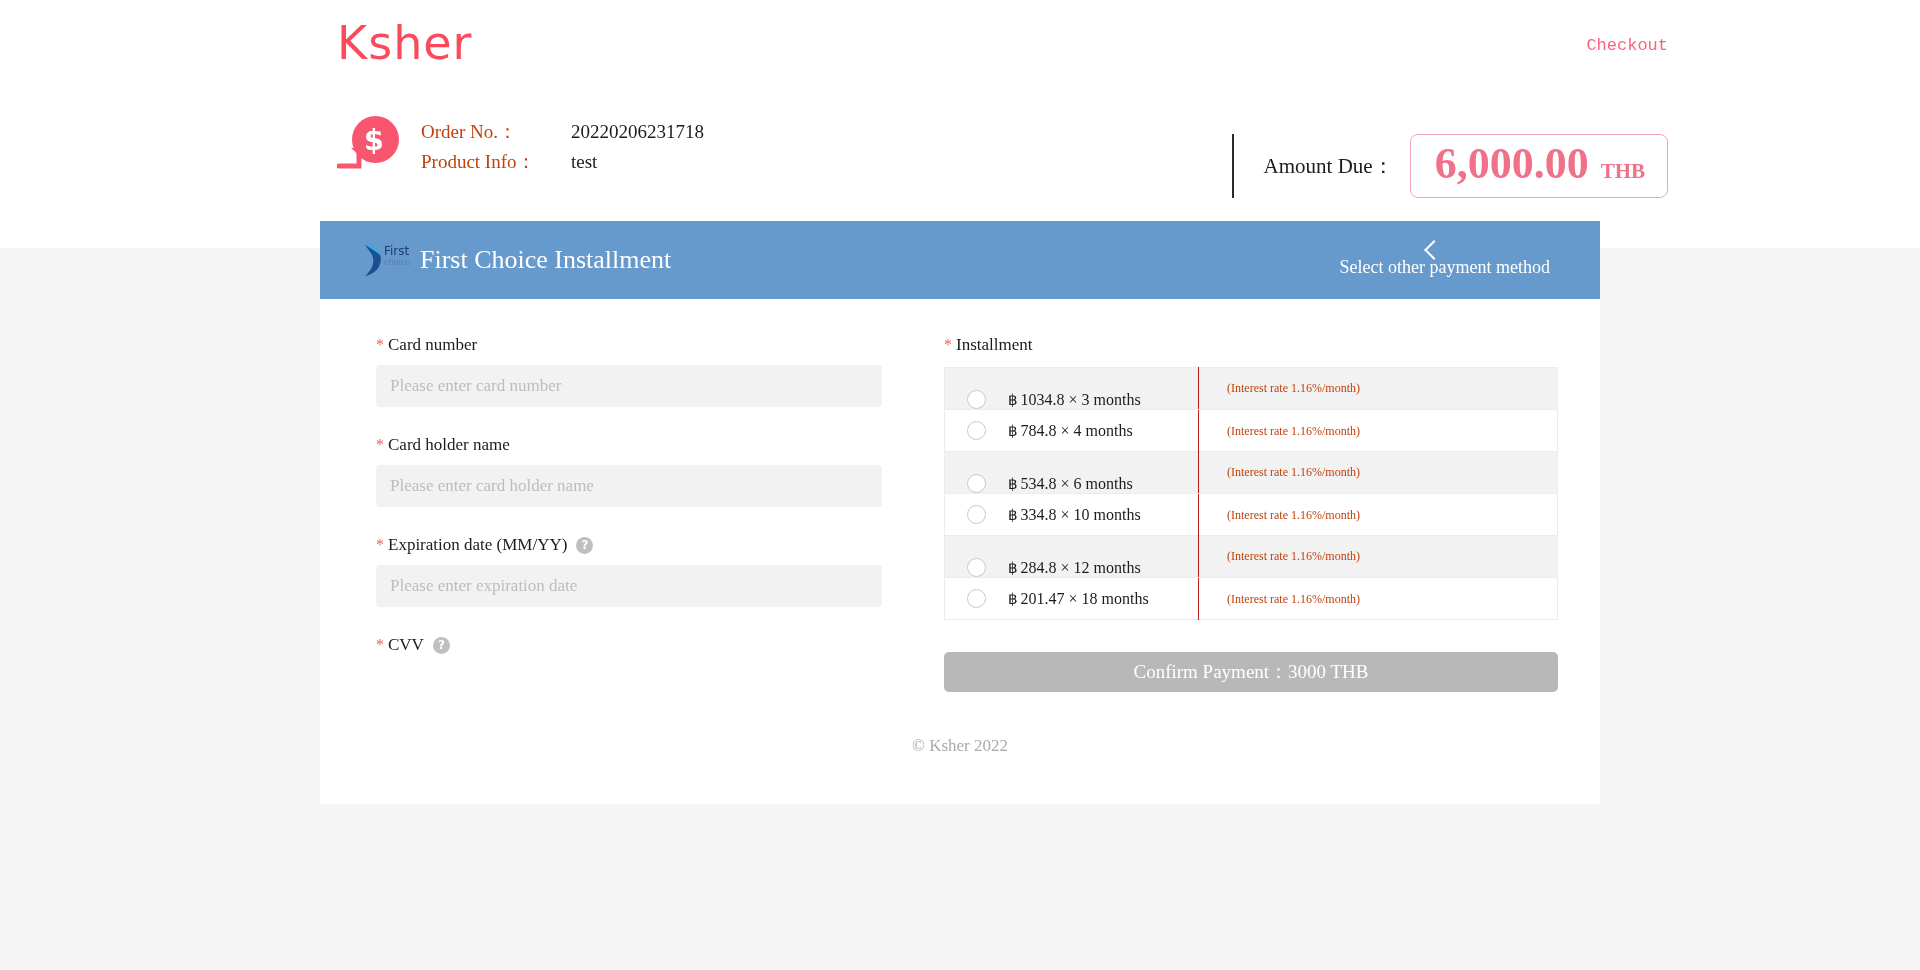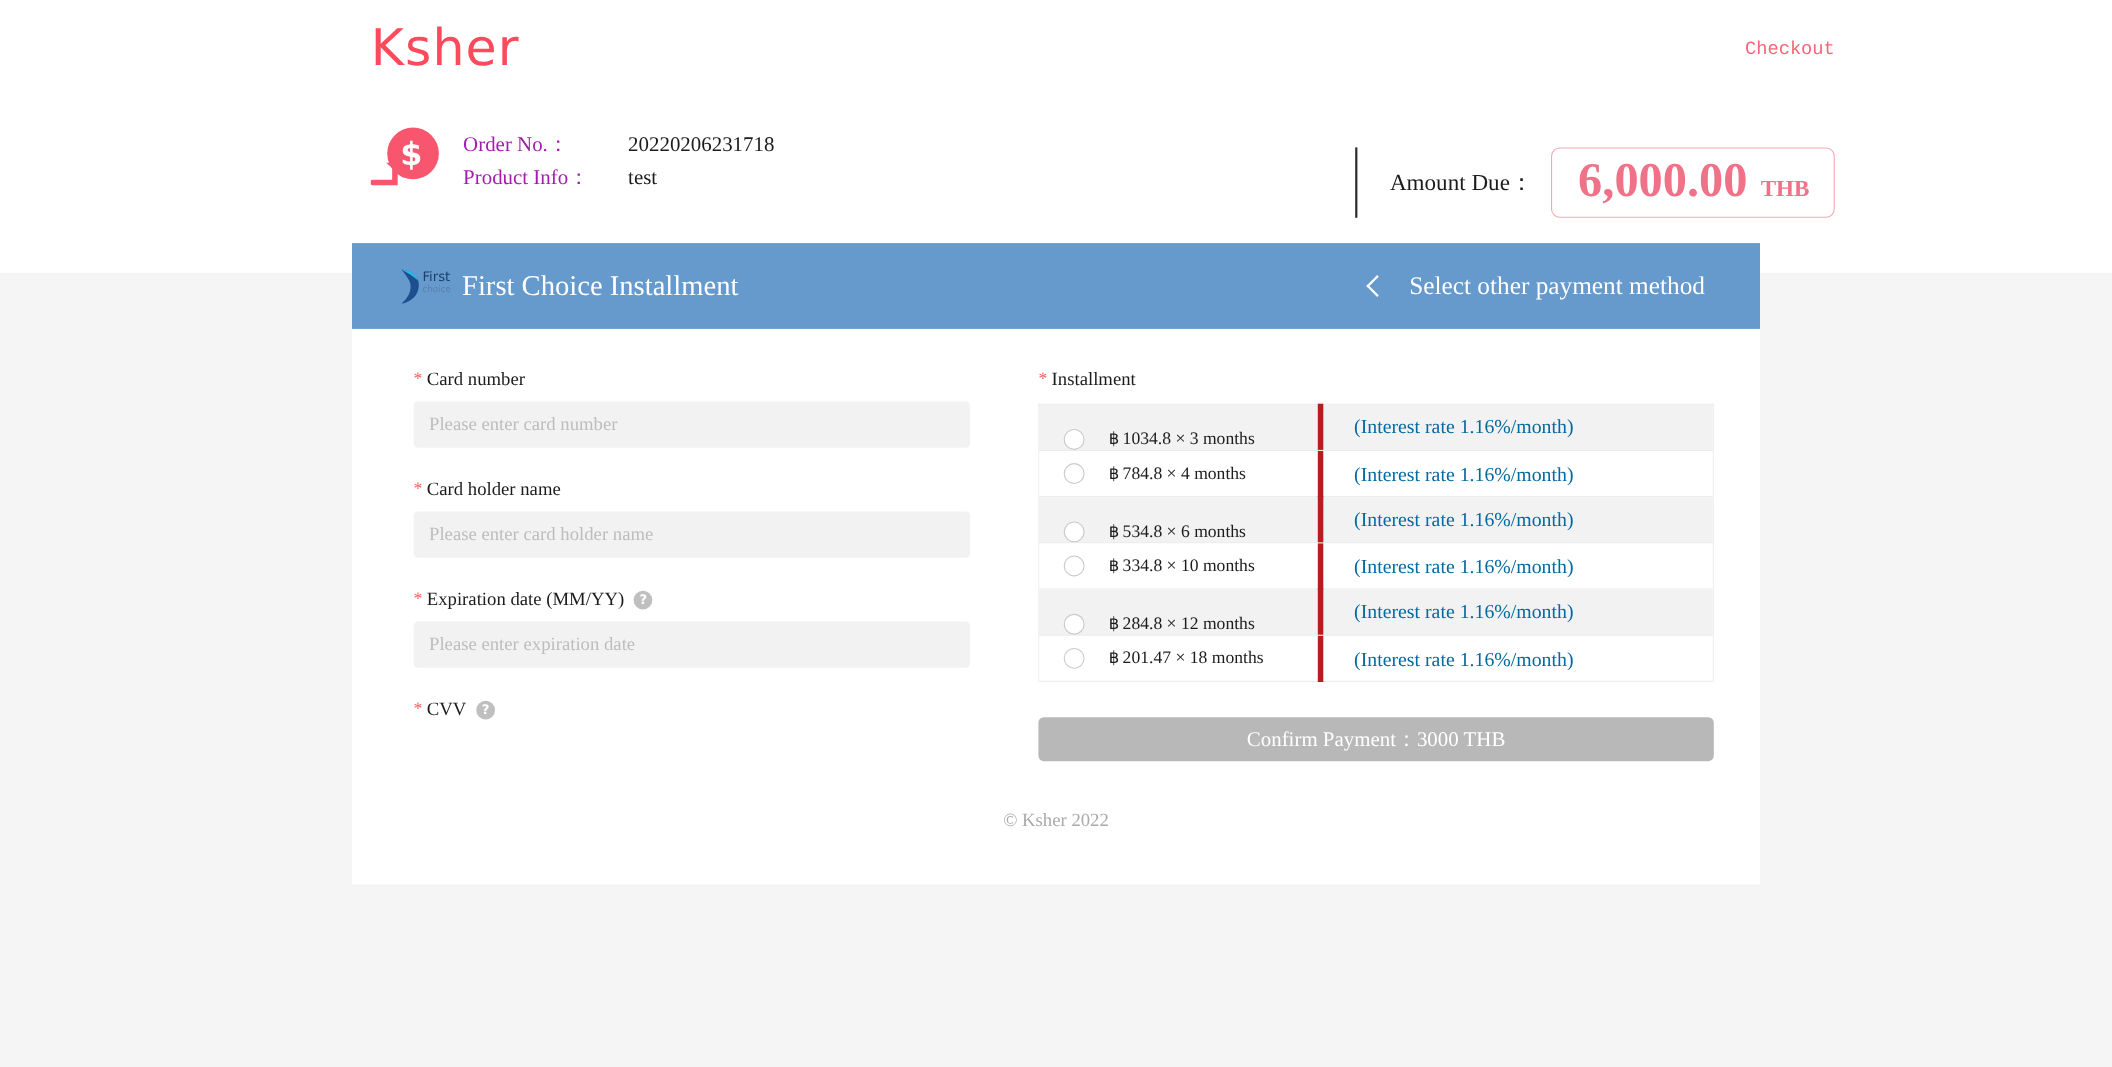--- a/index.html
+++ b/index.html
@@ -100,21 +100,21 @@
     width: 34px;
     height: 28px;
   }
 
   .order-fields {
     margin-left: 22px;
     font-size: 19px;
     line-height: 30px;
   }
   .order-fields .row { display: flex; }
-  .order-fields .lab { width: 150px; color: #a21caf; }
+  .order-fields .lab { width: 150px; color: #c2410c; }
   .order-fields .val { color: #1c1c1c; }
 
   .amount-block {
     position: absolute;
     right: 252px;
     top: 36px;
     display: flex;
     align-items: center;
   }
   .amount-divider {
@@ -186,22 +186,23 @@
   .card-title {
     font-size: 26px;
     color: #ffffff;
     margin-left: 8px;
   }
   .other-method {
     margin-left: auto;
     display: flex;
     align-items: center;
     color: #ffffff;
-    font-size: 23px;
+    font-size: 18px;
     cursor: pointer;
+    flex-direction: column;
   }
   .chev {
     display: inline-block;
     width: 14px;
     height: 14px;
     border-left: 2px solid #ffffff;
     border-bottom: 2px solid #ffffff;
     transform: rotate(45deg);
     margin-right: 22px;
   }
@@ -281,23 +282,23 @@
   }
 
   .inst-amount {
     font-size: 16px;
     color: #1c1c1c;
     width: 190px;
   }
   .baht { font-family: "DejaVu Sans", sans-serif; font-size: 15px; margin-right: 3px; }
 
   .inst-rate {
-    font-size: 18px;
-    color: #0369a1;
-    border-left: 5px solid #b91c1c;
+    font-size: 12px;
+    color: #c2410c;
+    border-left: 1px solid #b91c1c;
     height: 42px;
     line-height: 42px;
     padding-left: 28px;
     flex: 1;
   }
 
   .confirm-btn {
     margin-top: 32px;
     width: 100%;
     height: 40px;

